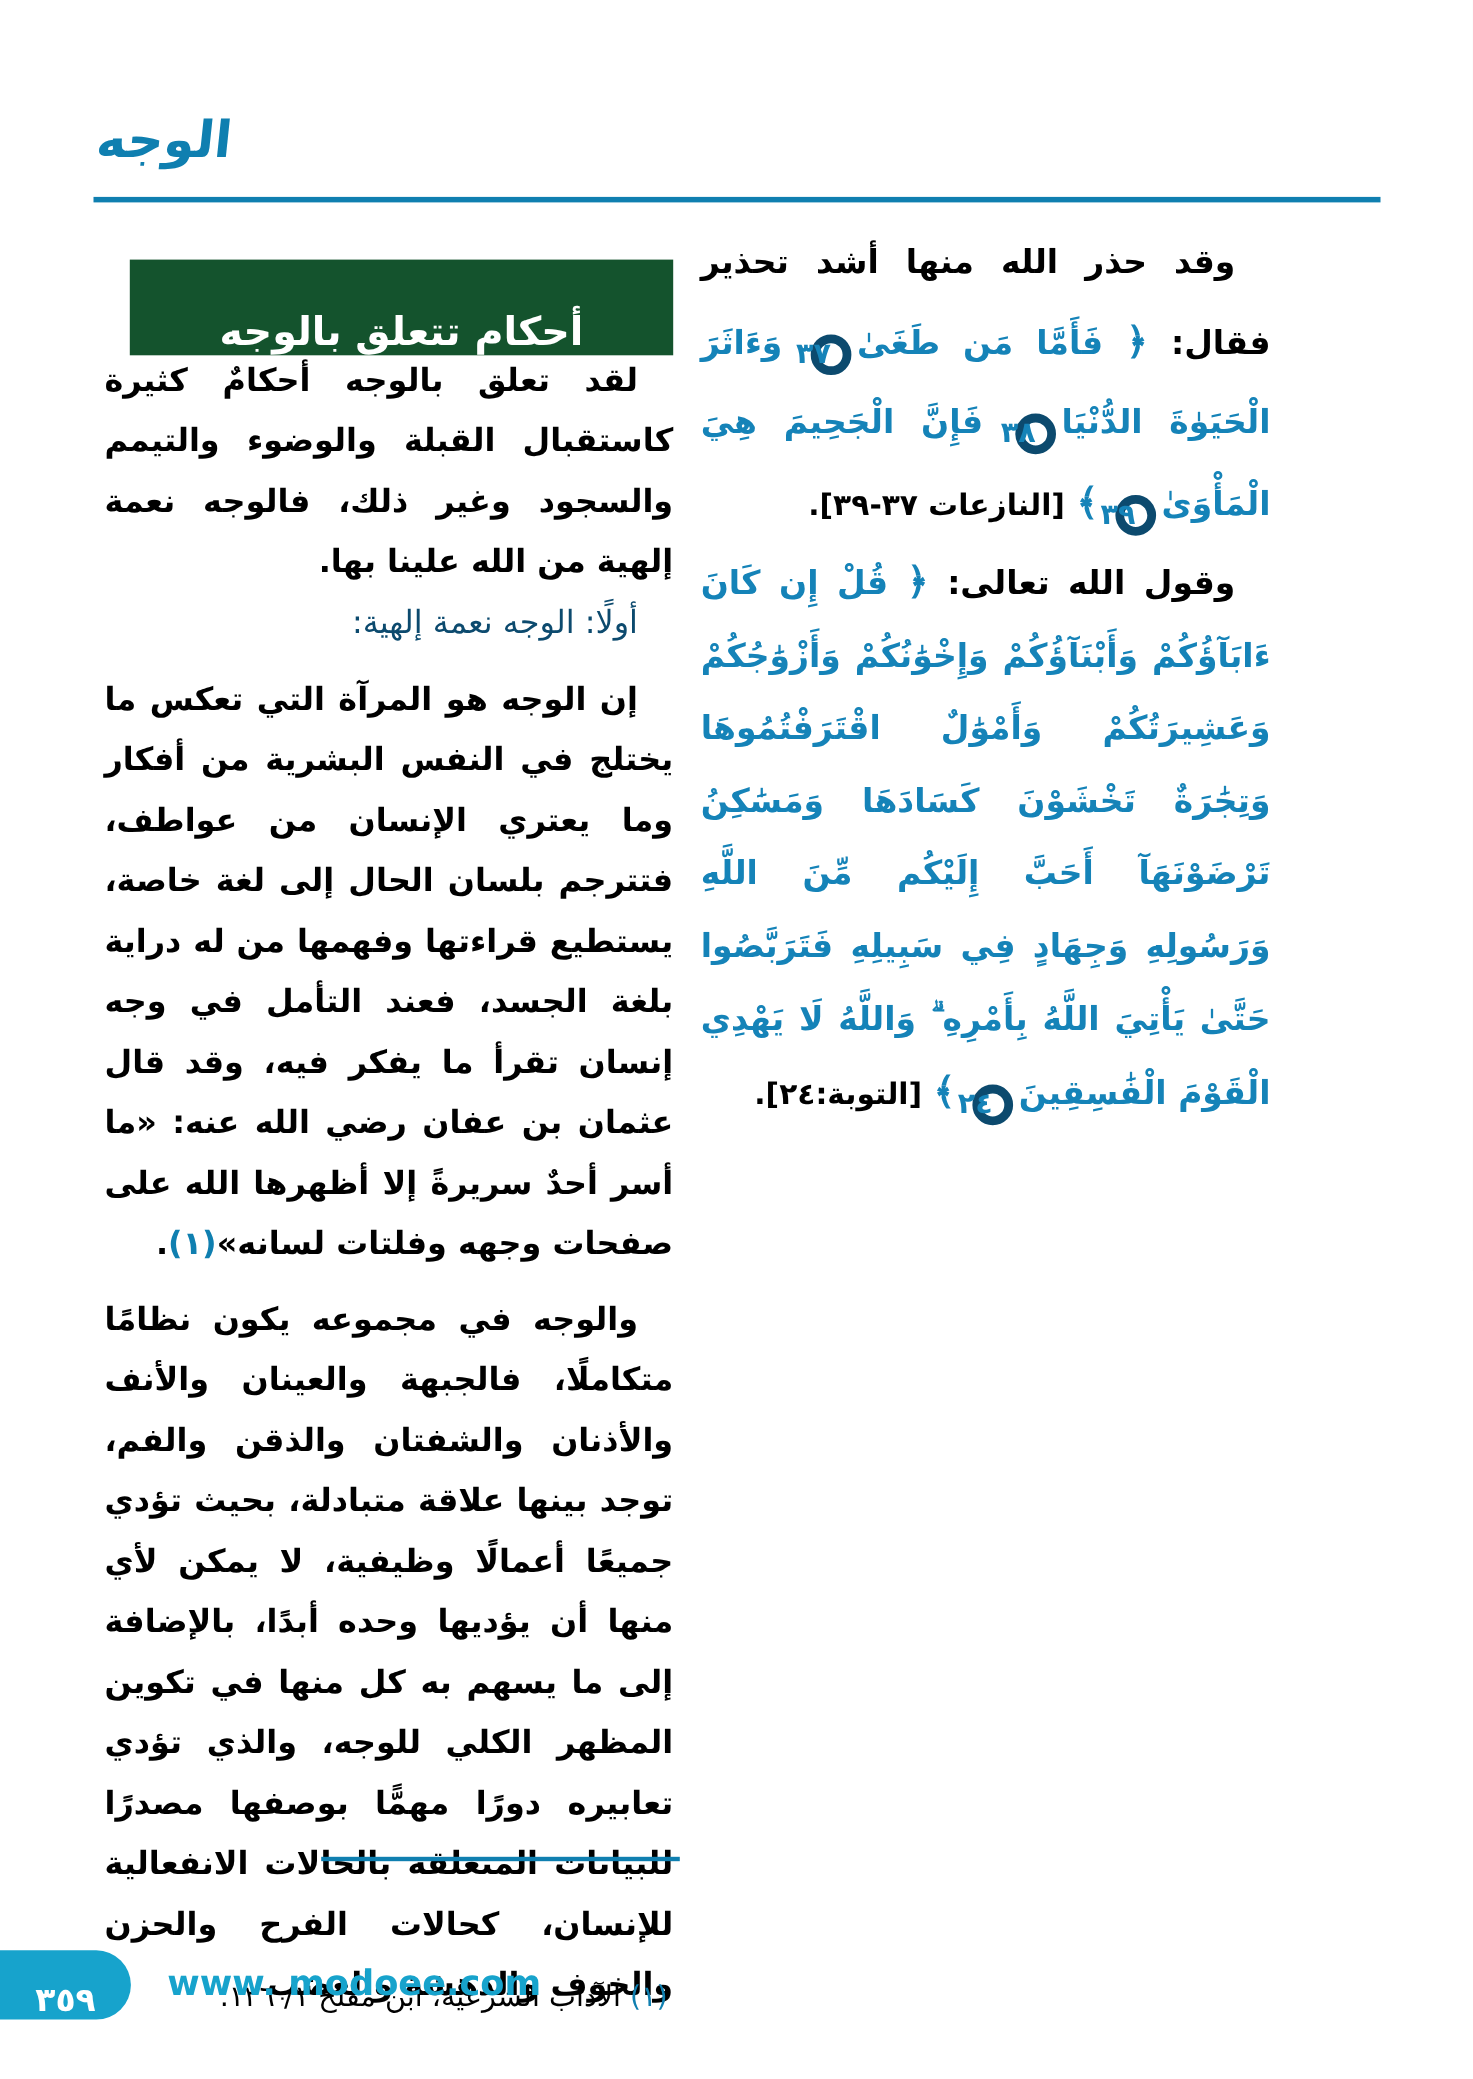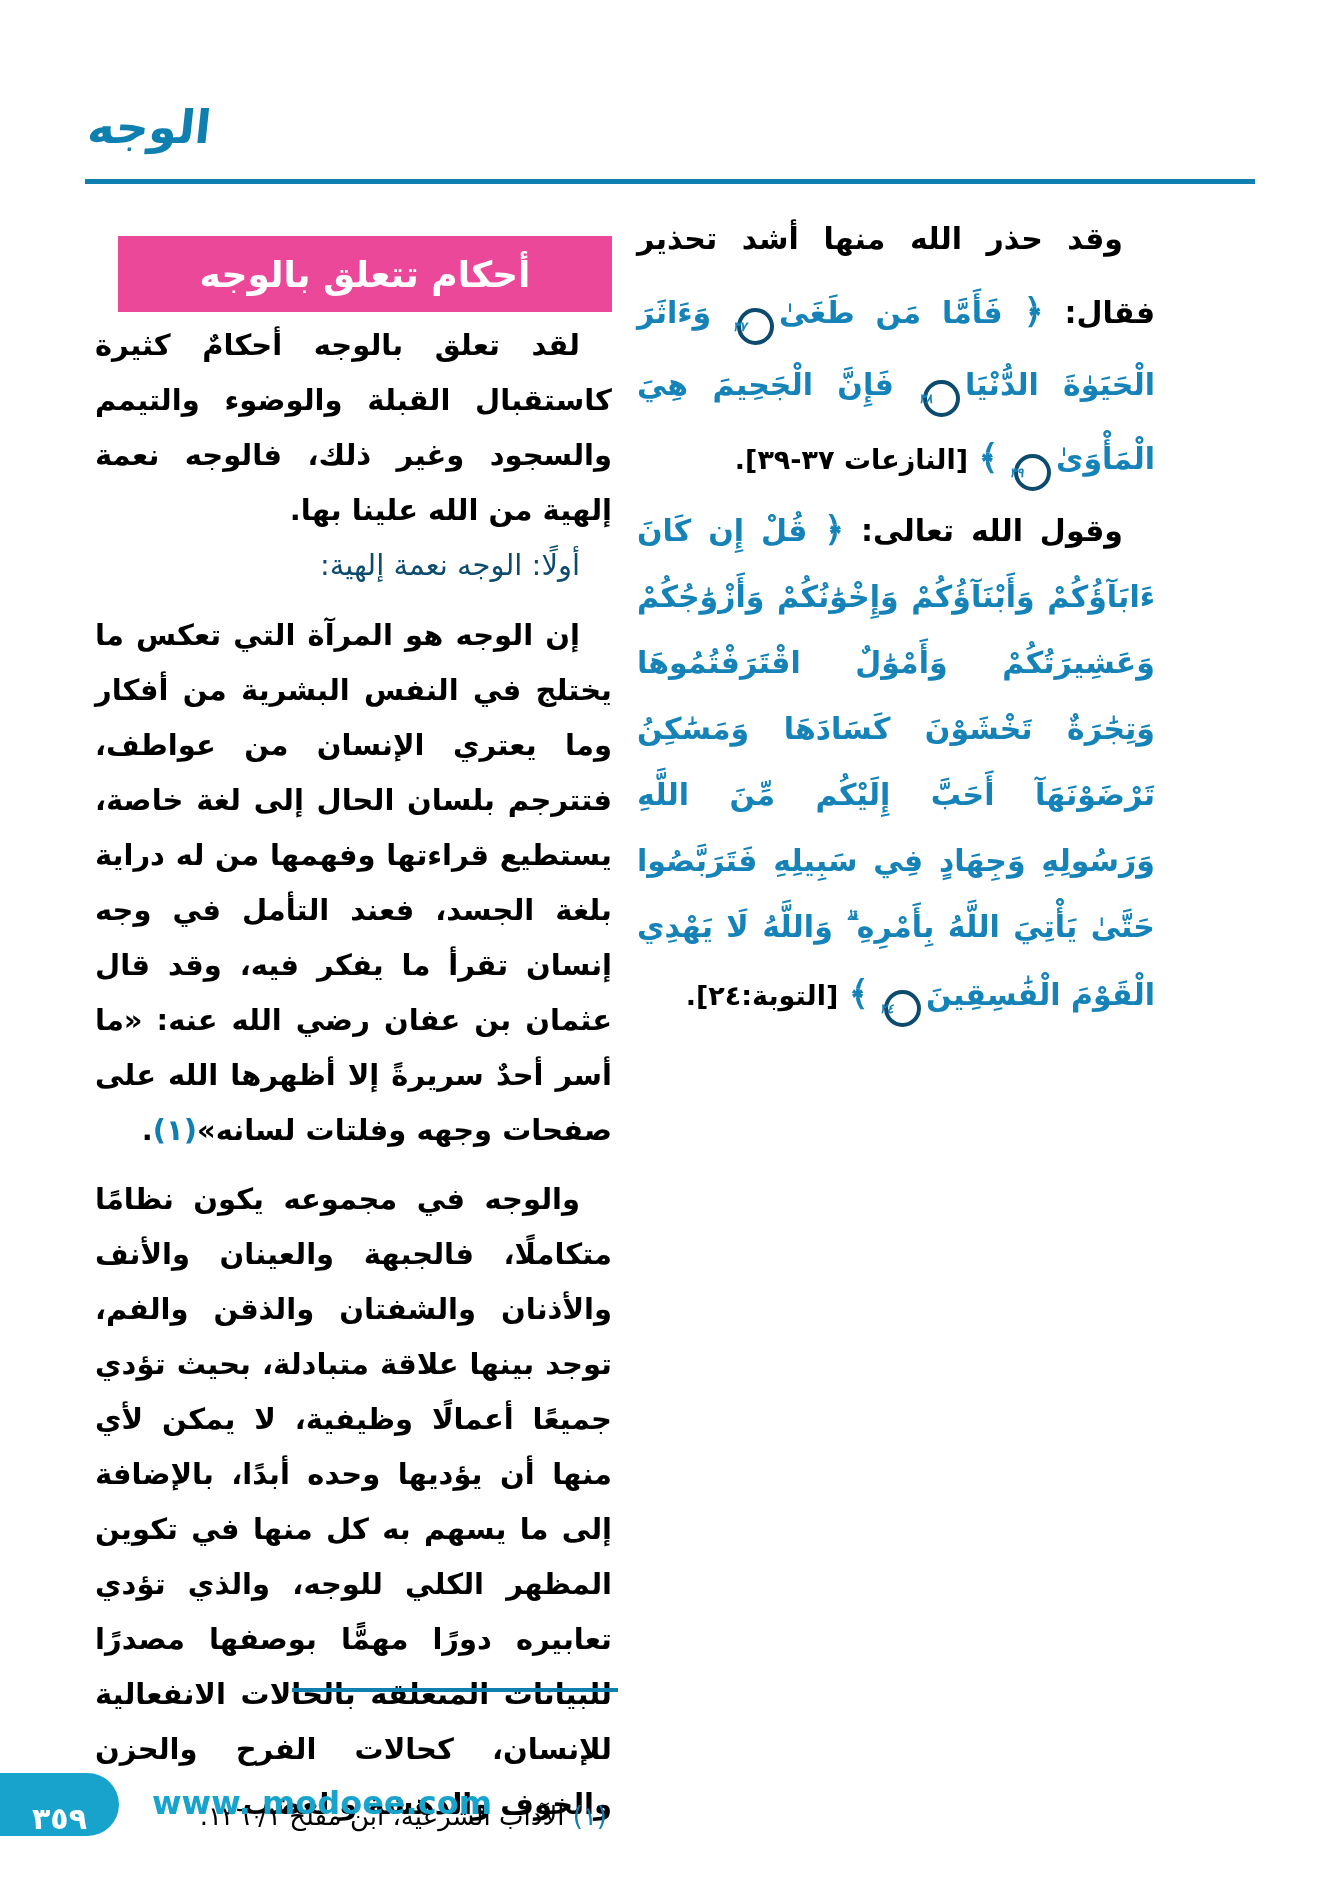--- a/index.html
+++ b/index.html
@@ -19,23 +19,23 @@
     font-size:46px;font-weight:bold;color:#0f7fb0;
     transform:skewX(-6deg);
   }
   .top-rule{
     position:absolute;left:85px;top:179px;
     width:1170px;height:5px;background:#0f7fb0;
   }
   
   .section-box{
     position:absolute;left:118px;top:236px;
-    width:494px;height:76px;
-    background:#ec4899;
-    display:flex;align-items:center;justify-content:center;
+    width:494px;height:87px;
+    background:#14532d;
+    display:flex;align-items:flex-end;justify-content:center;
   }
   .section-box span{
     color:#ffffff;font-size:36px;font-weight:bold;
   }
   
   .col{position:absolute;text-align:justify;}
   .col p{margin:0;}
   .left-col{
     left:95px;top:318px;width:517px;
     font-size:29px;font-weight:bold;line-height:55px;
@@ -52,23 +52,23 @@
     color:#0c4a6e;font-weight:normal;
   }
   .fn-marker{color:#0f7fb0;}
   
   .quran{color:#1583b8;font-weight:bold;}
   .verse-block{margin-top:6px;line-height:72px;}
   .qaul-block{line-height:66px;}
   .vnum{
     display:inline-flex;align-items:center;justify-content:center;
     width:37px;height:37px;box-sizing:border-box;
-    border:4px solid #0c4a6e;border-radius:50%;
-    font-size:13px;line-height:1;color:#1583b8;
-    margin:0 5px;vertical-align:-8px;font-style:italic;
+    border:8px solid #0c4a6e;border-radius:50%;
+    font-size:26px;line-height:1;color:#1583b8;
+    margin:0 5px;vertical-align:-8px;
   }
   .bracket{font-size:34px;}
   .verse-ref{color:#000;font-weight:bold;font-size:27px;}
   
   .footnote-rule{
     position:absolute;left:292px;top:1688px;
     width:326px;height:4px;background:#0f7fb0;
   }
   .footnote{
     position:absolute;left:95px;top:1792px;width:512px;

